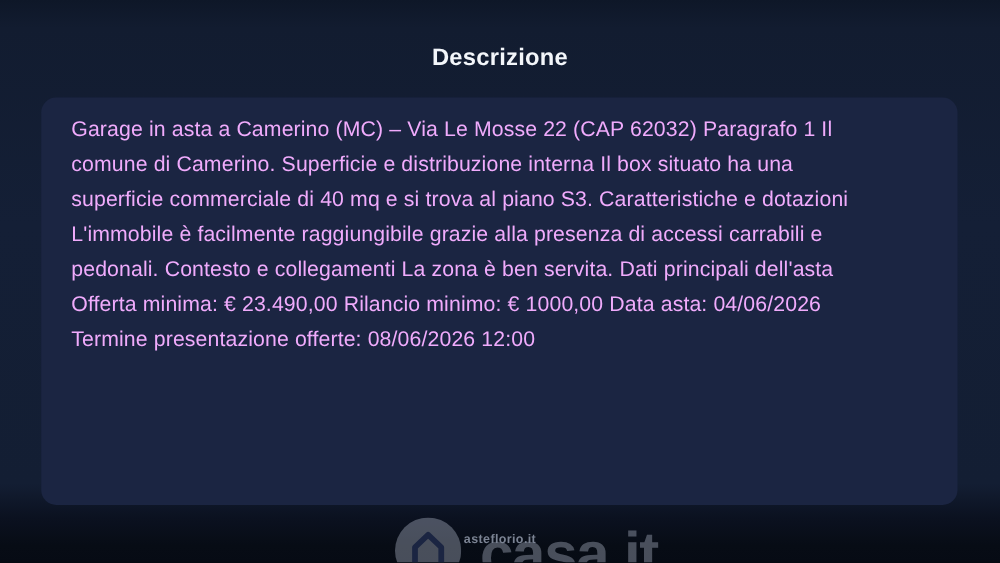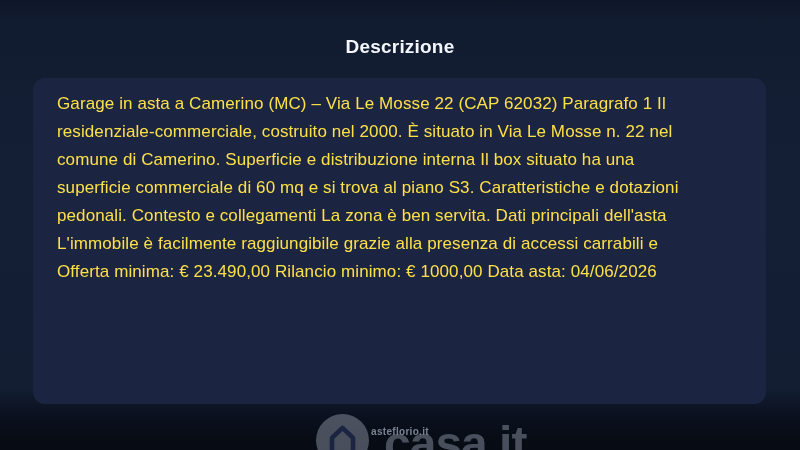--- a/index.html
+++ b/index.html
@@ -42,21 +42,21 @@
     height: 326px;
     background: #1b2542;
     border-radius: 12px;
     box-sizing: border-box;
   }
   .desc {
     padding: 12px 22px 0 24px;
     font-size: 17px;
     line-height: 28px;
     letter-spacing: 0.1px;
-    color: #fde047;
+    color: #f0abfc;
   }
   .desc .line {
     white-space: nowrap;
   }
   .watermark {
     position: absolute;
     left: 283px;
     top: 336px;
     display: flex;
     align-items: center;
@@ -86,26 +86,26 @@
 </head>
 <body>
 
 <div class="stage">
 
   <h1 class="page-title">Descrizione</h1>
 
   <div class="card">
     <div class="desc">
         <div class="line">Garage in asta a Camerino (MC) – Via Le Mosse 22 (CAP 62032) Paragrafo 1 Il</div>
-        <div class="line">residenziale-commerciale, costruito nel 2000. È situato in Via Le Mosse n. 22 nel</div>
         <div class="line">comune di Camerino. Superficie e distribuzione interna Il box situato ha una</div>
-        <div class="line">superficie commerciale di 60 mq e si trova al piano S3. Caratteristiche e dotazioni</div>
+        <div class="line">superficie commerciale di 40 mq e si trova al piano S3. Caratteristiche e dotazioni</div>
+        <div class="line">L'immobile è facilmente raggiungibile grazie alla presenza di accessi carrabili e</div>
         <div class="line">pedonali. Contesto e collegamenti La zona è ben servita. Dati principali dell'asta</div>
-        <div class="line">L'immobile è facilmente raggiungibile grazie alla presenza di accessi carrabili e</div>
         <div class="line">Offerta minima: € 23.490,00 Rilancio minimo: € 1000,00 Data asta: 04/06/2026</div>
+        <div class="line">Termine presentazione offerte: 08/06/2026 12:00</div>
       </div>
 
     <div class="watermark">
       <span>
         <svg width="53" height="53" viewBox="0 0 53 53" aria-hidden="true">
           <circle cx="26.5" cy="26.5" r="26.5" fill="rgba(172,181,198,0.40)"></circle>
           <path d="M16 38.5 V23.8 L26.5 13.8 L37 23.8 V38.5 Z" fill="none" stroke="#1b2542" stroke-width="4.6" stroke-linejoin="round" stroke-linecap="round"></path>
         </svg>
       </span>
       <span class="brand">casa.it</span>

